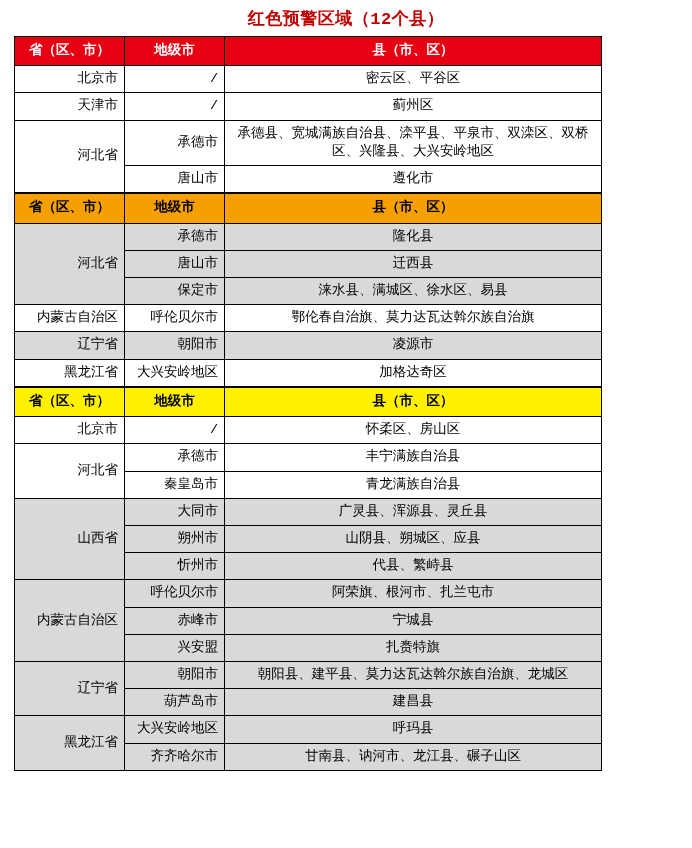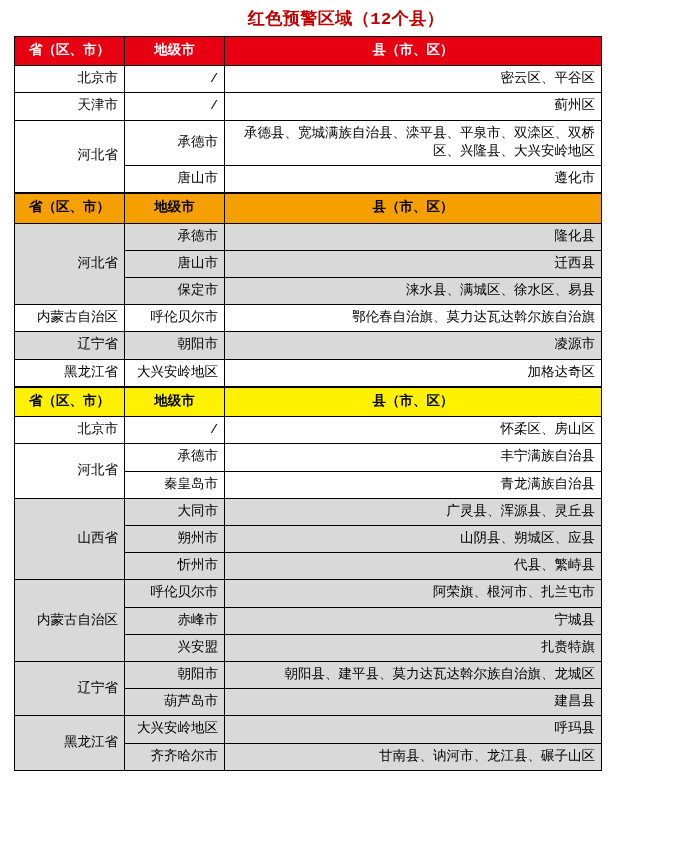--- a/index.html
+++ b/index.html
@@ -48,21 +48,21 @@
     padding: 5px 4px;
   }
   .col-prov { width: 110px; }
   .col-city { width: 100px; }
   .col-county { width: auto; }
 
   td.c-prov, td.c-city {
     text-align: right;
   }
   td.c-county {
-    text-align: right;
+    text-align: center;
     padding-left: 8px;
   }
 
   
   .hdr-red th {
     background: #e60012;
     color: #ffffff;
   }
   .hdr-orange th {
     background: #f5a000;

